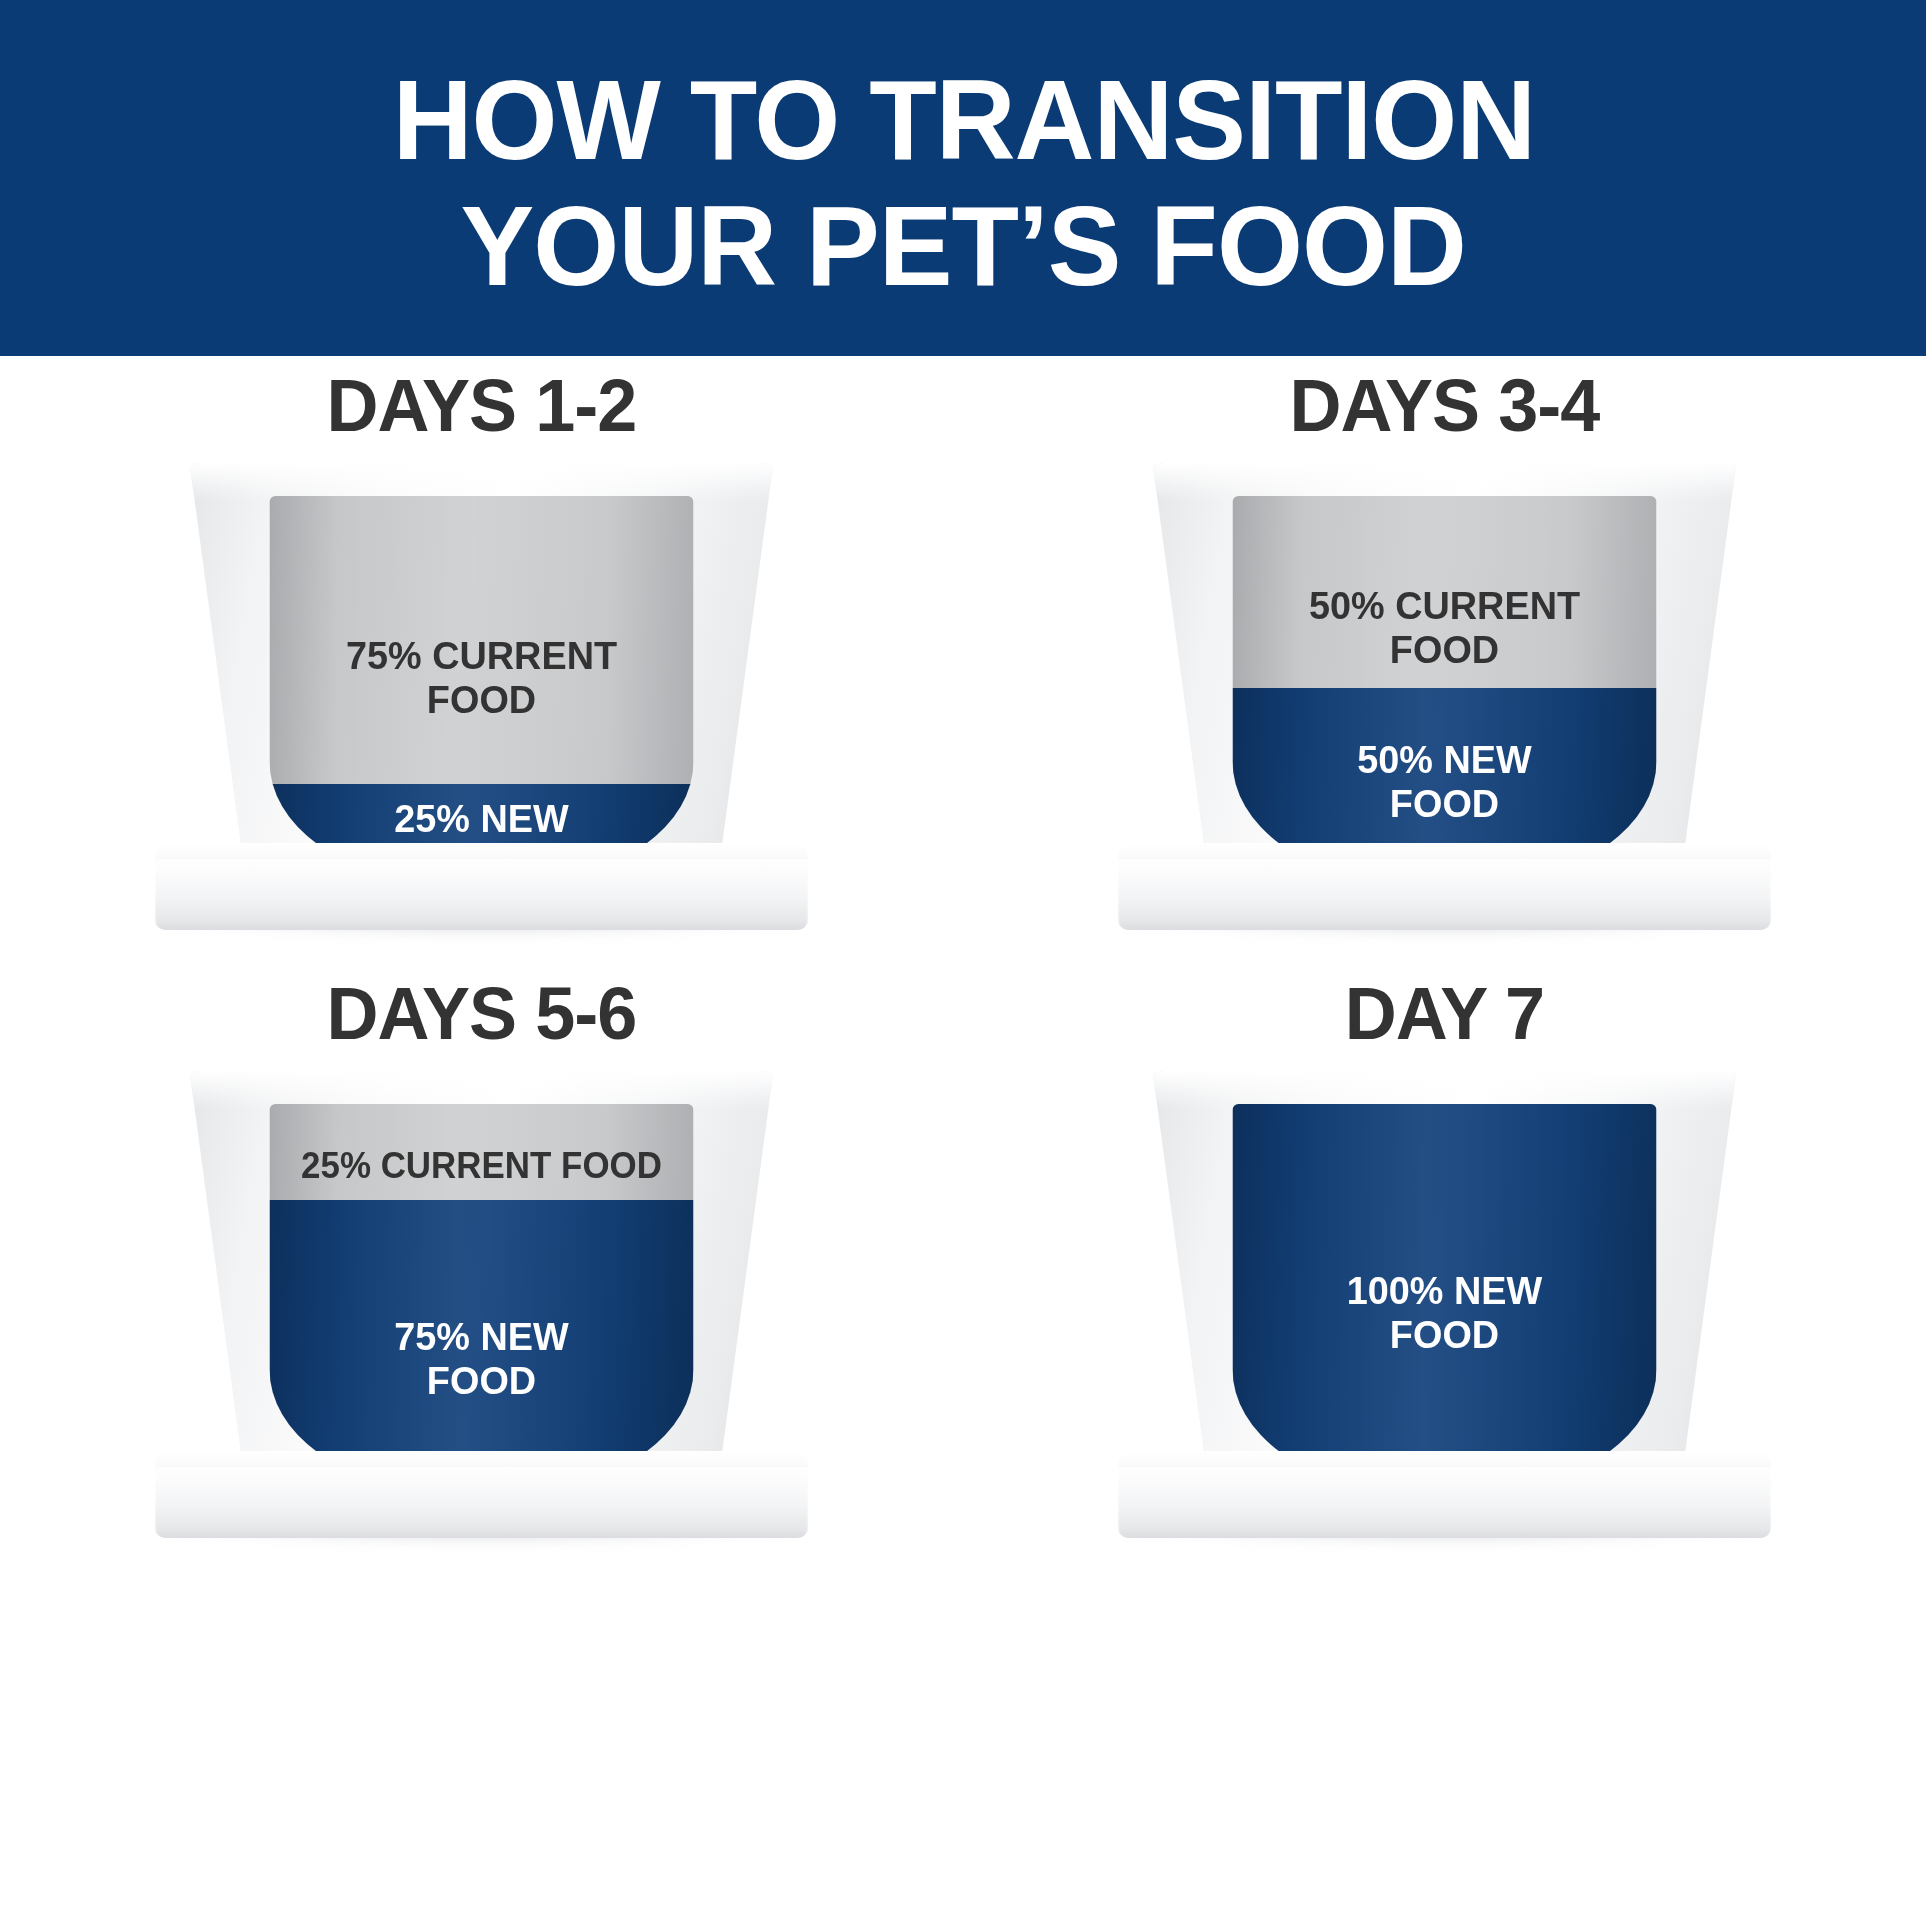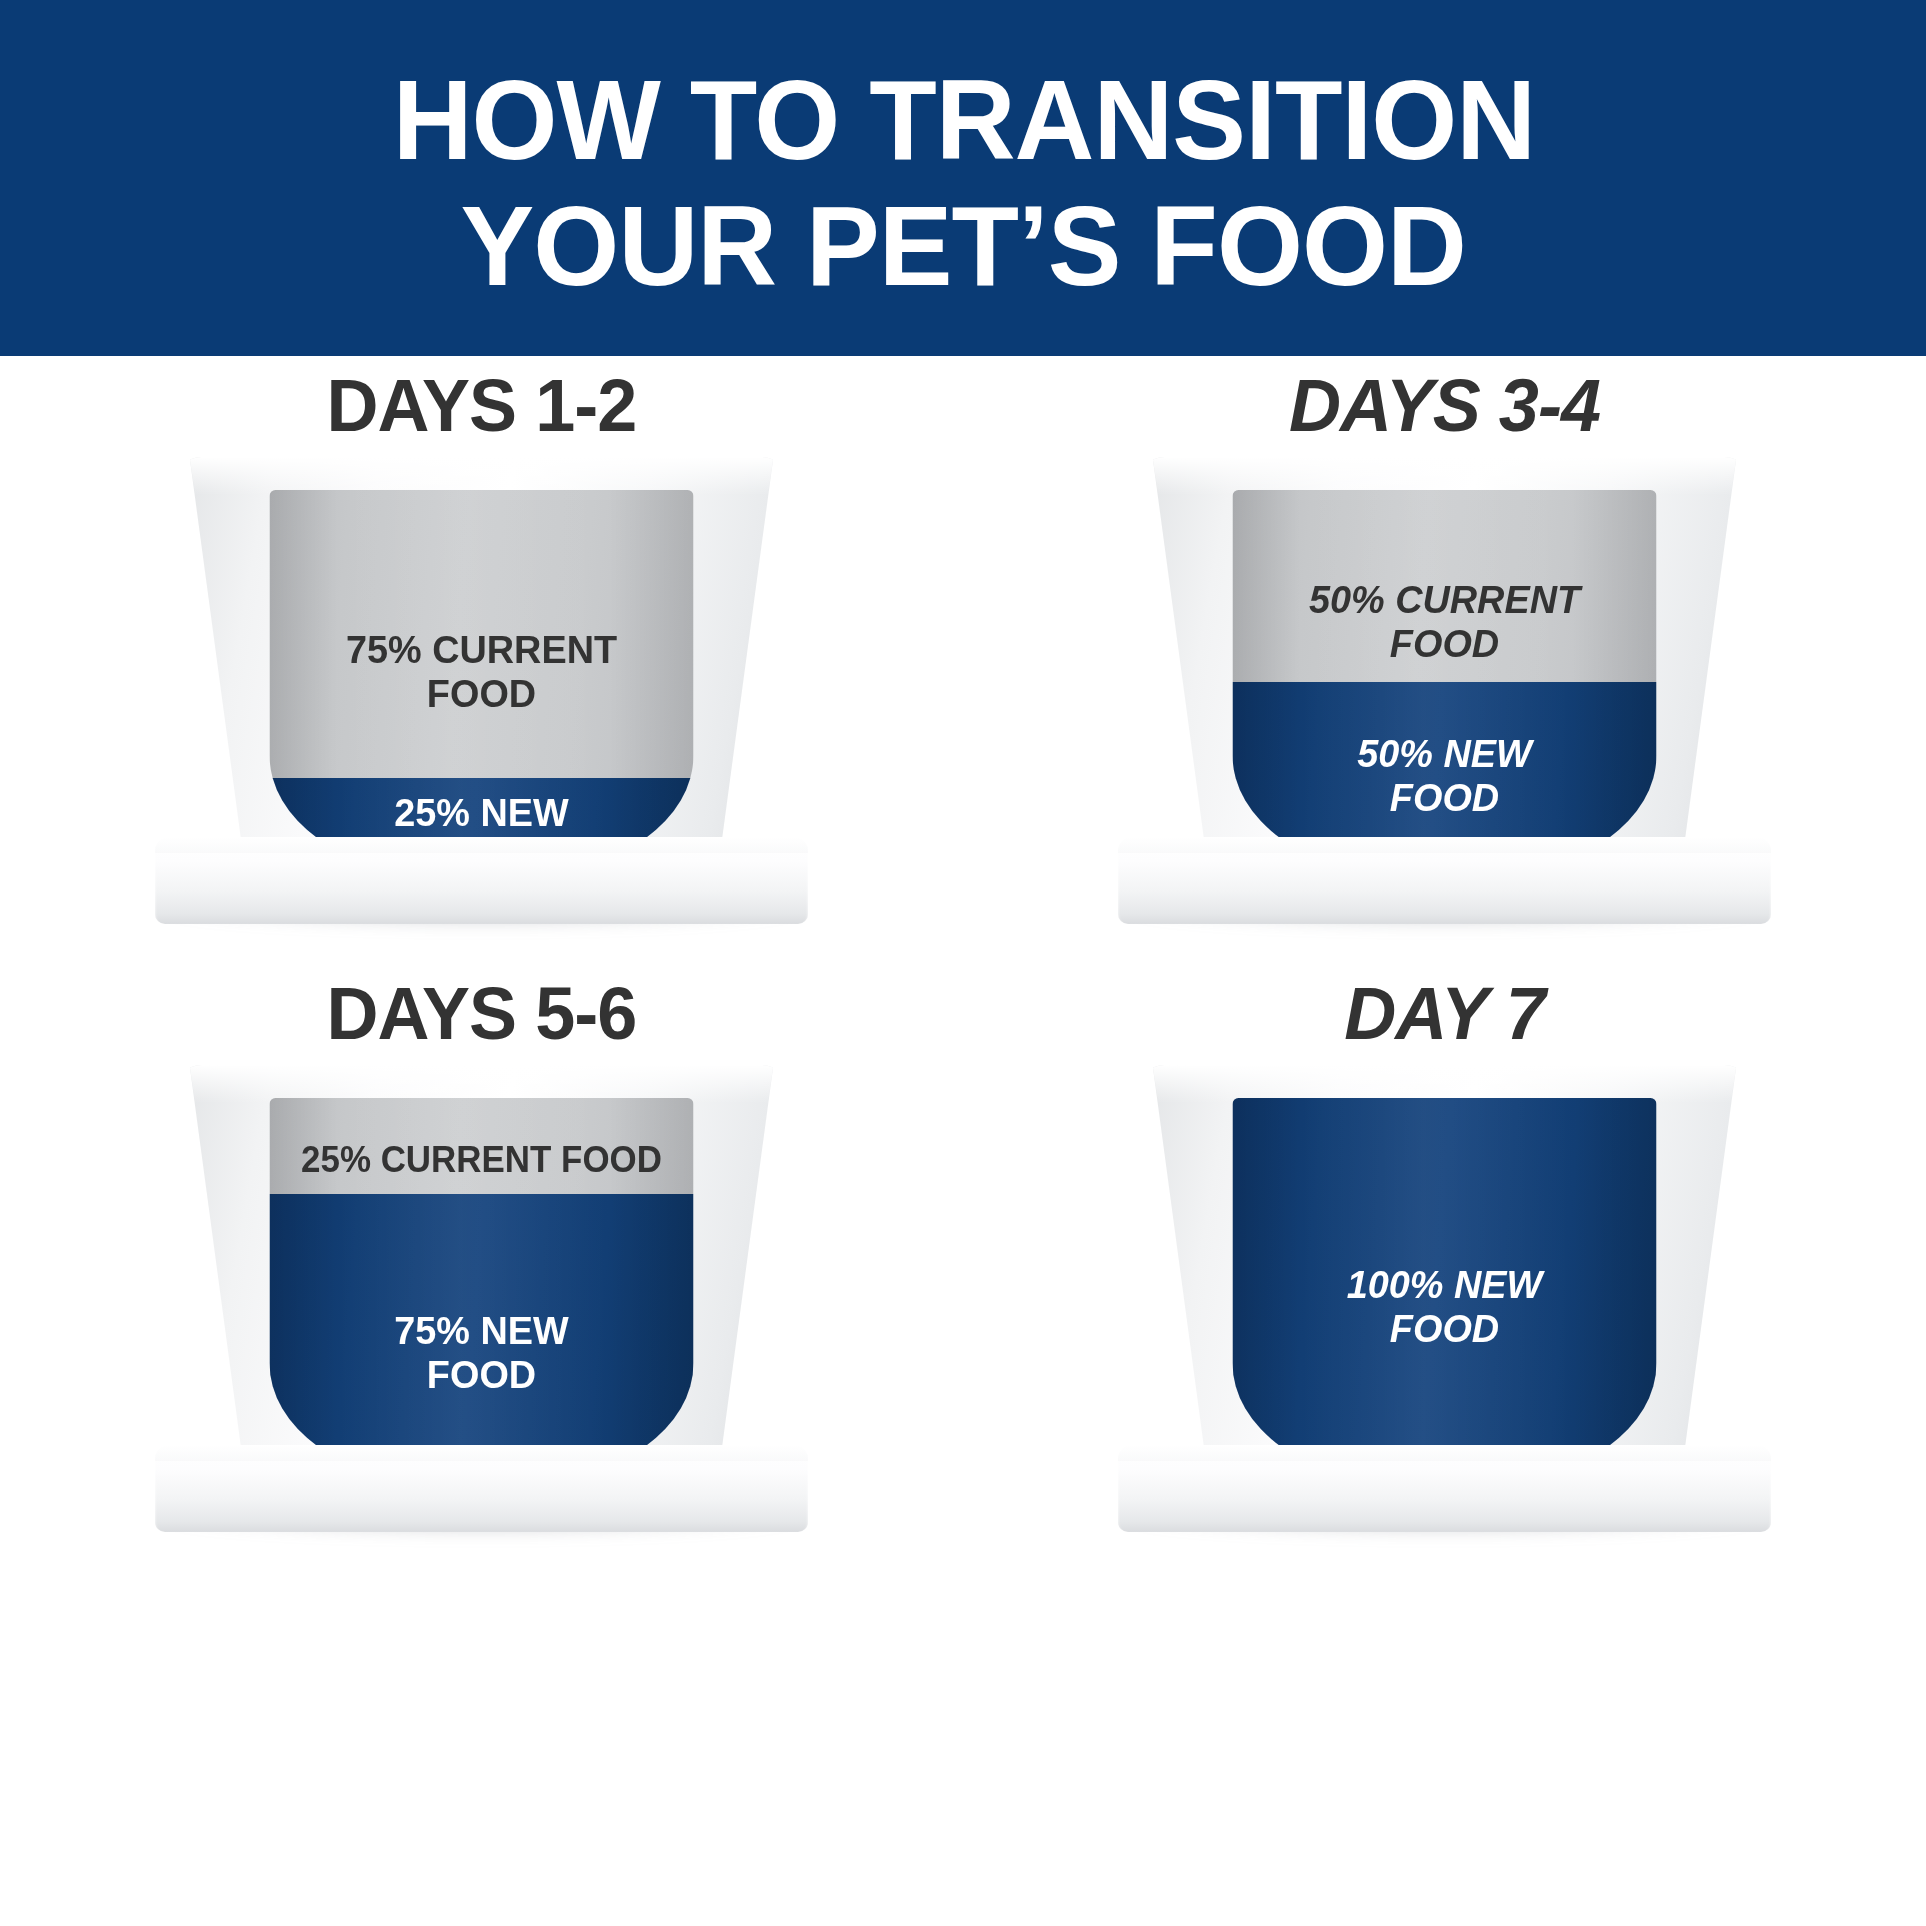--- a/index.html
+++ b/index.html
@@ -54,40 +54,40 @@
   }
 
   .bowl-cell {
     position: absolute;
     width: 963px;
     height: 639px;
   }
   .cell-r0 { top: 0; margin-top: 6px; }
   .cell-r1 { top: 614px; }
   .cell-c0 { left: 0; }
-  .cell-c1 { left: 963px; font-style: italic; }
+  .cell-c1 { left: 963px; }
 
   .cell-heading {
     position: absolute;
     top: 0;
     width: 963px;
     text-align: center;
     color: #333333;
     font-weight: 700;
     font-size: 75px;
     letter-spacing: -1px;
     transform: scaleX(0.96);
   }
 
   
   .bowl-wrap {
     position: absolute;
     left: 50%;
     transform: translateX(-50%);
-    top: 95px;
+    top: 101px;
     width: 653px;
     height: 475px;
   }
 
   
   .bowl-shadow {
     position: absolute;
     left: 50%;
     transform: translateX(-50%);
     bottom: 4px;

